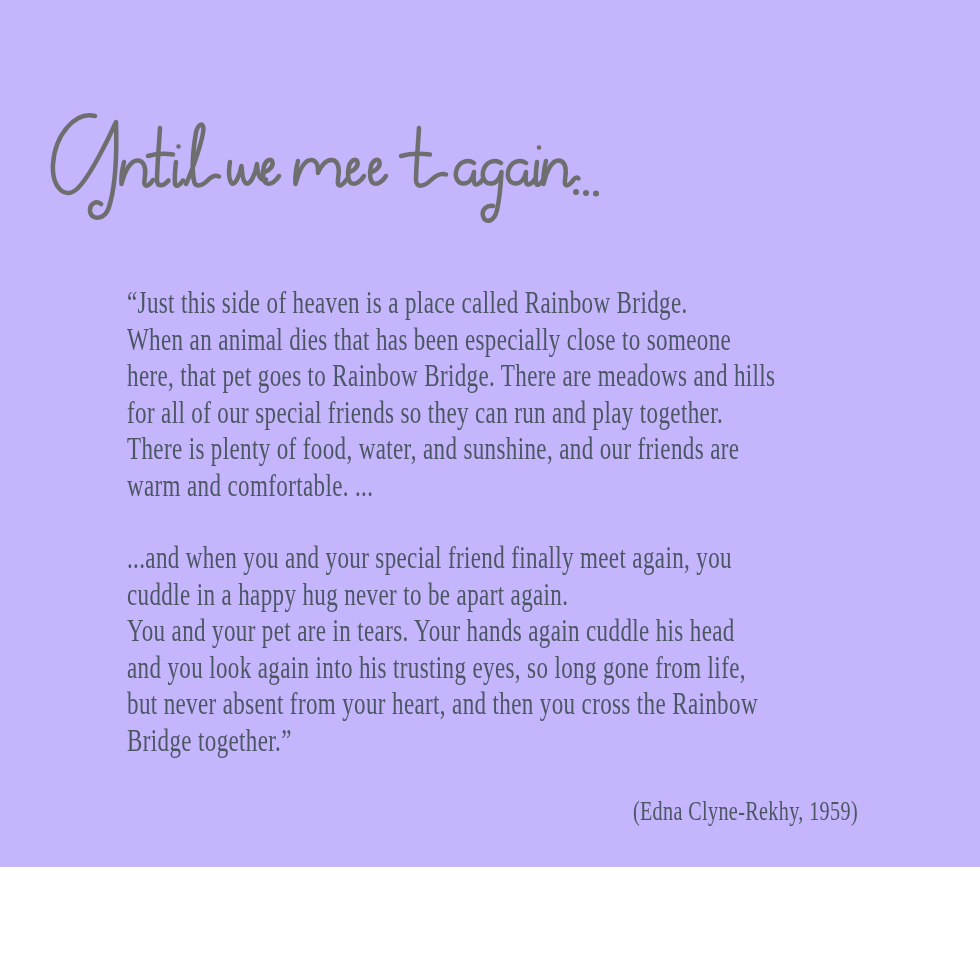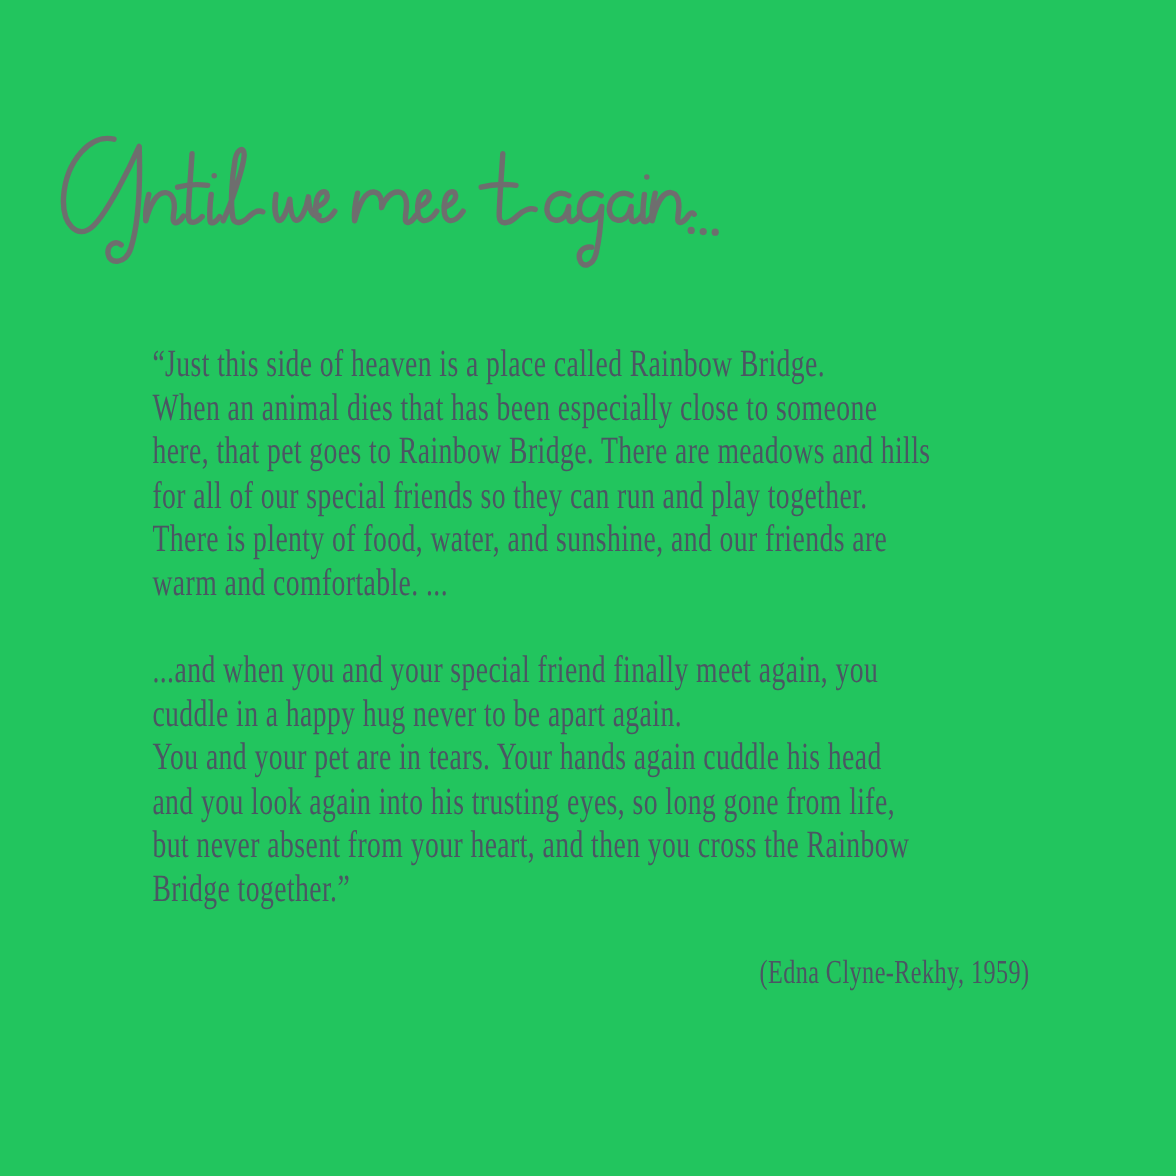--- a/index.html
+++ b/index.html
@@ -1,20 +1,20 @@
 <!DOCTYPE html>
 <html><head>
 <meta charset="utf-8">
 <style>
   html, body { margin: 0; padding: 0; background: #ffffff; }
   .frame {
     position: relative;
     width: 980px;
-    height: 980px;
-    background: #22c55e;
+    height: 867px;
+    background: #c4b5fd;
     overflow: hidden;
     font-family: "Liberation Serif", serif;
   }
   .sr-only {
     position: absolute;
     width: 1px; height: 1px;
     overflow: hidden;
     clip: rect(0 0 0 0);
     white-space: nowrap;
   }

